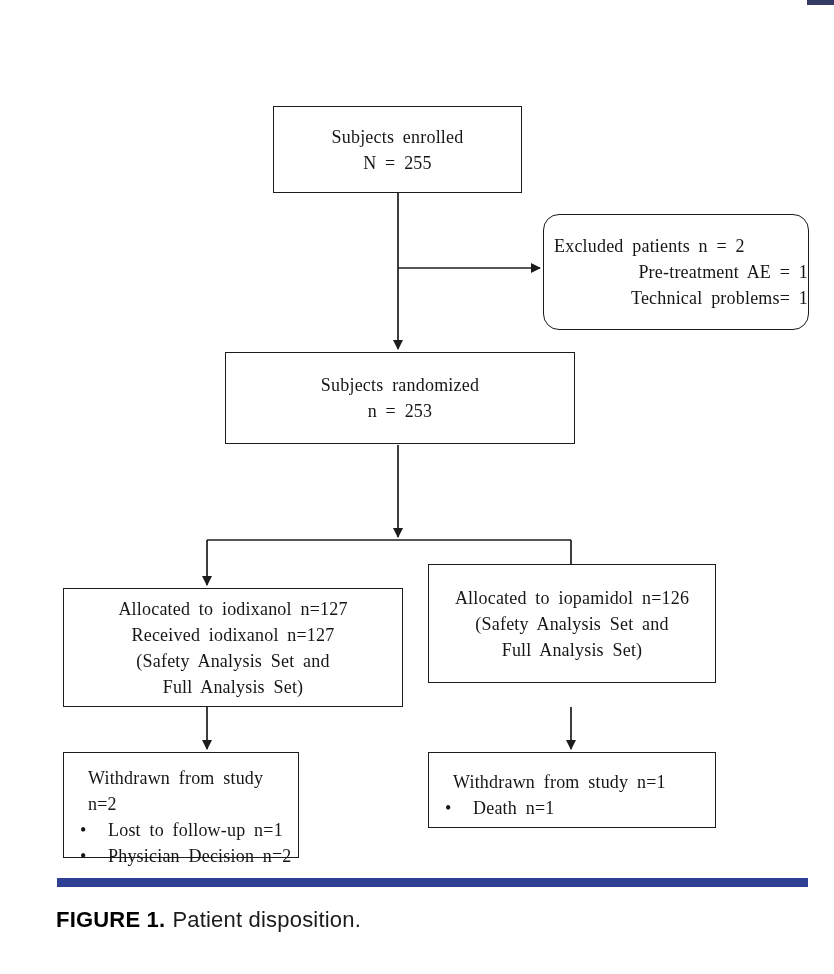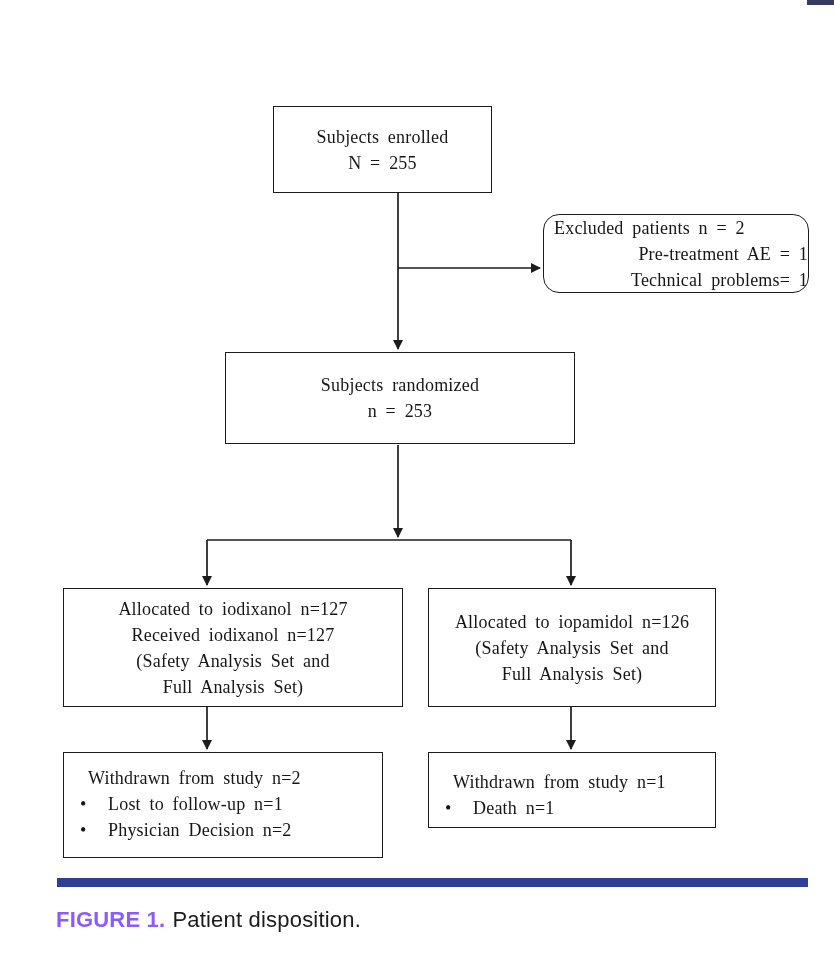--- a/index.html
+++ b/index.html
@@ -11,38 +11,38 @@
   .corner-strip{position:absolute;left:807px;top:0;width:27px;height:5px;background:#353b63;}
 
   
   .arrows{position:absolute;left:0;top:0;width:834px;height:974px;pointer-events:none;}
 
   
   .fbox{position:absolute;box-sizing:border-box;border:1.6px solid #1c1c1c;background:#ffffff;
         font-size:18px;line-height:26px;word-spacing:4px;letter-spacing:0.2px;}
   .fbox.centered{display:flex;flex-direction:column;justify-content:center;align-items:center;text-align:center;}
 
-  .box-enrolled{left:273px;top:106px;width:219px;height:87px;}
-  .box-excluded{left:543px;top:214px;width:266px;height:79px;border-radius:16px;
+  .box-enrolled{left:273px;top:106px;width:249px;height:87px;}
+  .box-excluded{left:543px;top:214px;width:266px;height:116px;border-radius:16px;
                 display:flex;flex-direction:column;justify-content:center;padding-left:10px;}
   .box-excluded .indent{padding-left:22px;text-align:right;}
   .box-randomized{left:225px;top:352px;width:350px;height:92px;}
   .box-alloc-left{left:63px;top:588px;width:340px;height:119px;}
-  .box-alloc-right{left:428px;top:588px;width:288px;height:119px;}
-  .box-withdrawn-left{left:63px;top:752px;width:320px;height:106px;padding-top:12px;}
+  .box-alloc-right{left:428px;top:564px;width:288px;height:119px;}
+  .box-withdrawn-left{left:63px;top:752px;width:236px;height:106px;padding-top:12px;}
   .box-withdrawn-right{left:428px;top:752px;width:288px;height:76px;padding-top:16px;}
   .wd-title{padding-left:24px;}
   .bullet-row{display:flex;padding-left:14px;}
   .bullet-glyph{width:28px;text-align:left;padding-left:2px;}
 
   
   .divider{position:absolute;left:57px;top:878px;width:751px;height:9px;background:#2e3f94;}
   .caption{position:absolute;left:56px;top:906px;font-family:"Liberation Sans", sans-serif;
            font-size:22px;line-height:28px;color:#1b1b1b;letter-spacing:0.2px;}
-  .caption .fig-label{color:#8b5cf6;font-weight:bold;margin-right:7px;}
+  .caption .fig-label{color:#000000;font-weight:bold;margin-right:7px;}
 </style>
 </head>
 <body>
 
 <div class="page">
 
   <div class="corner-strip"></div>
 
   <svg class="arrows" viewBox="0 0 834 974" xmlns="http://www.w3.org/2000/svg">
     <defs>

